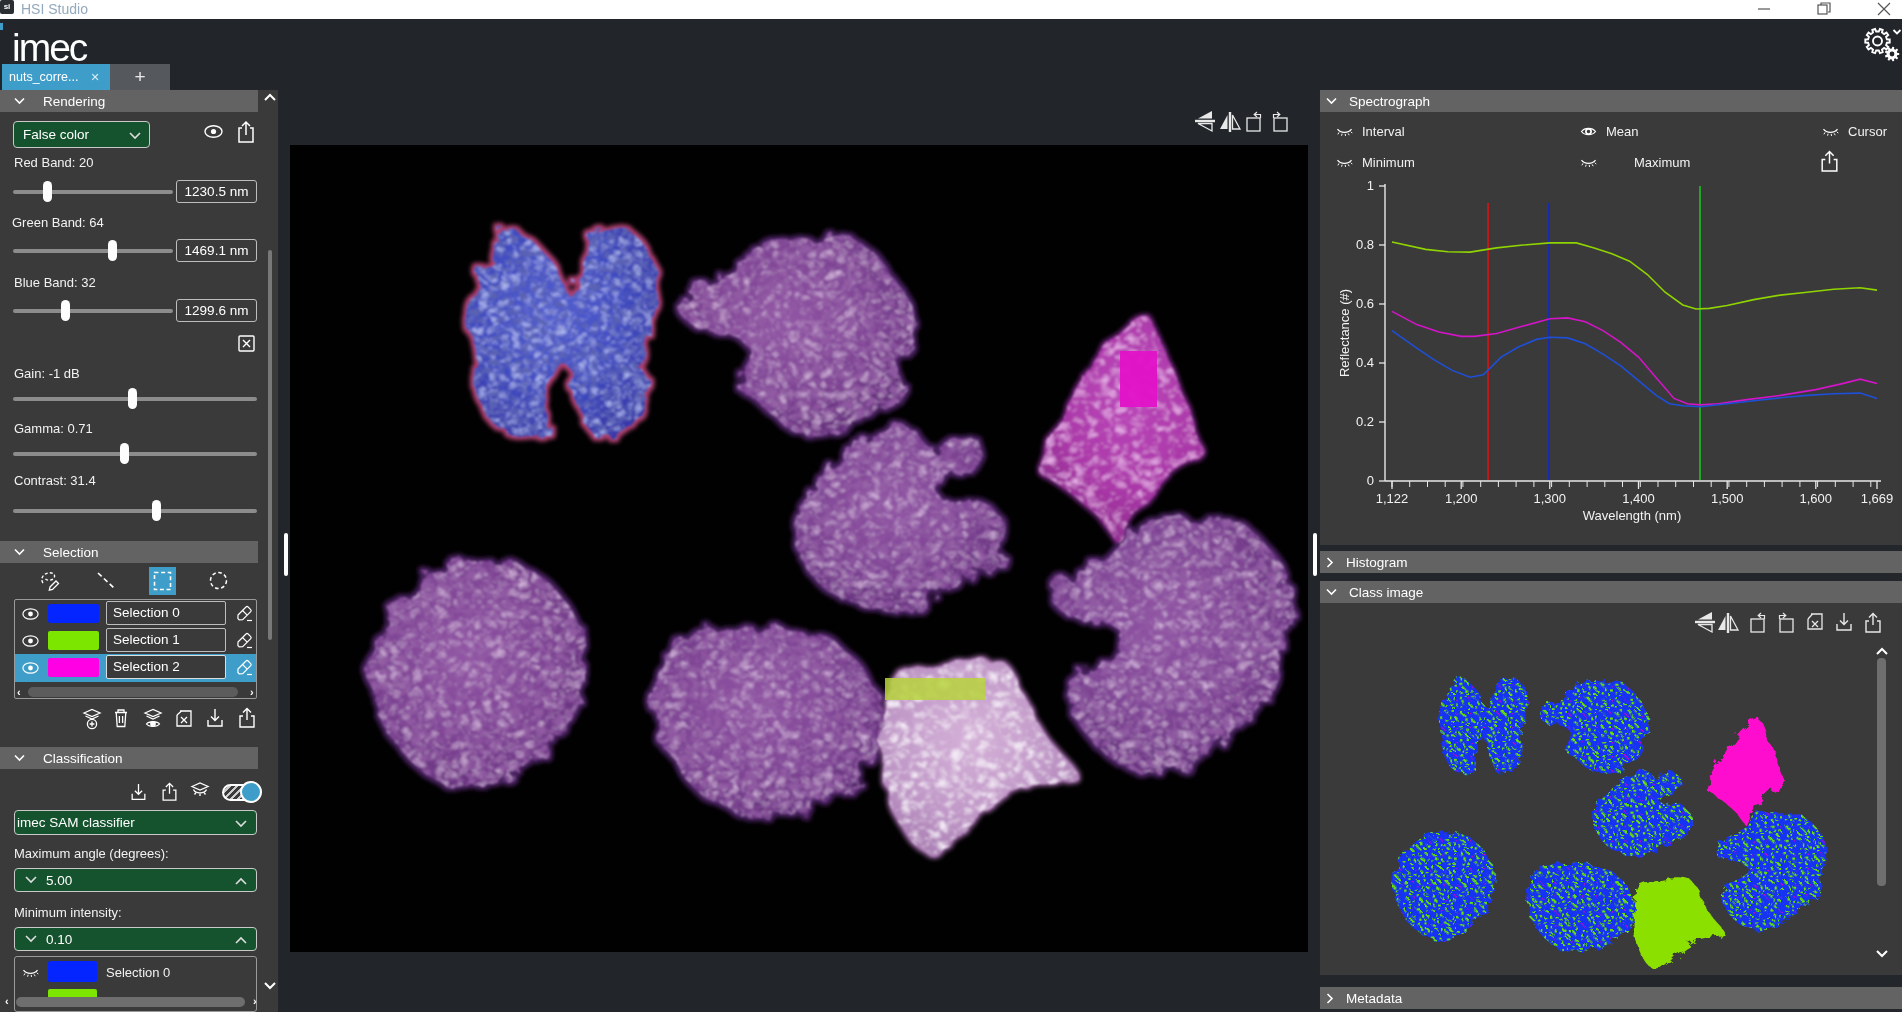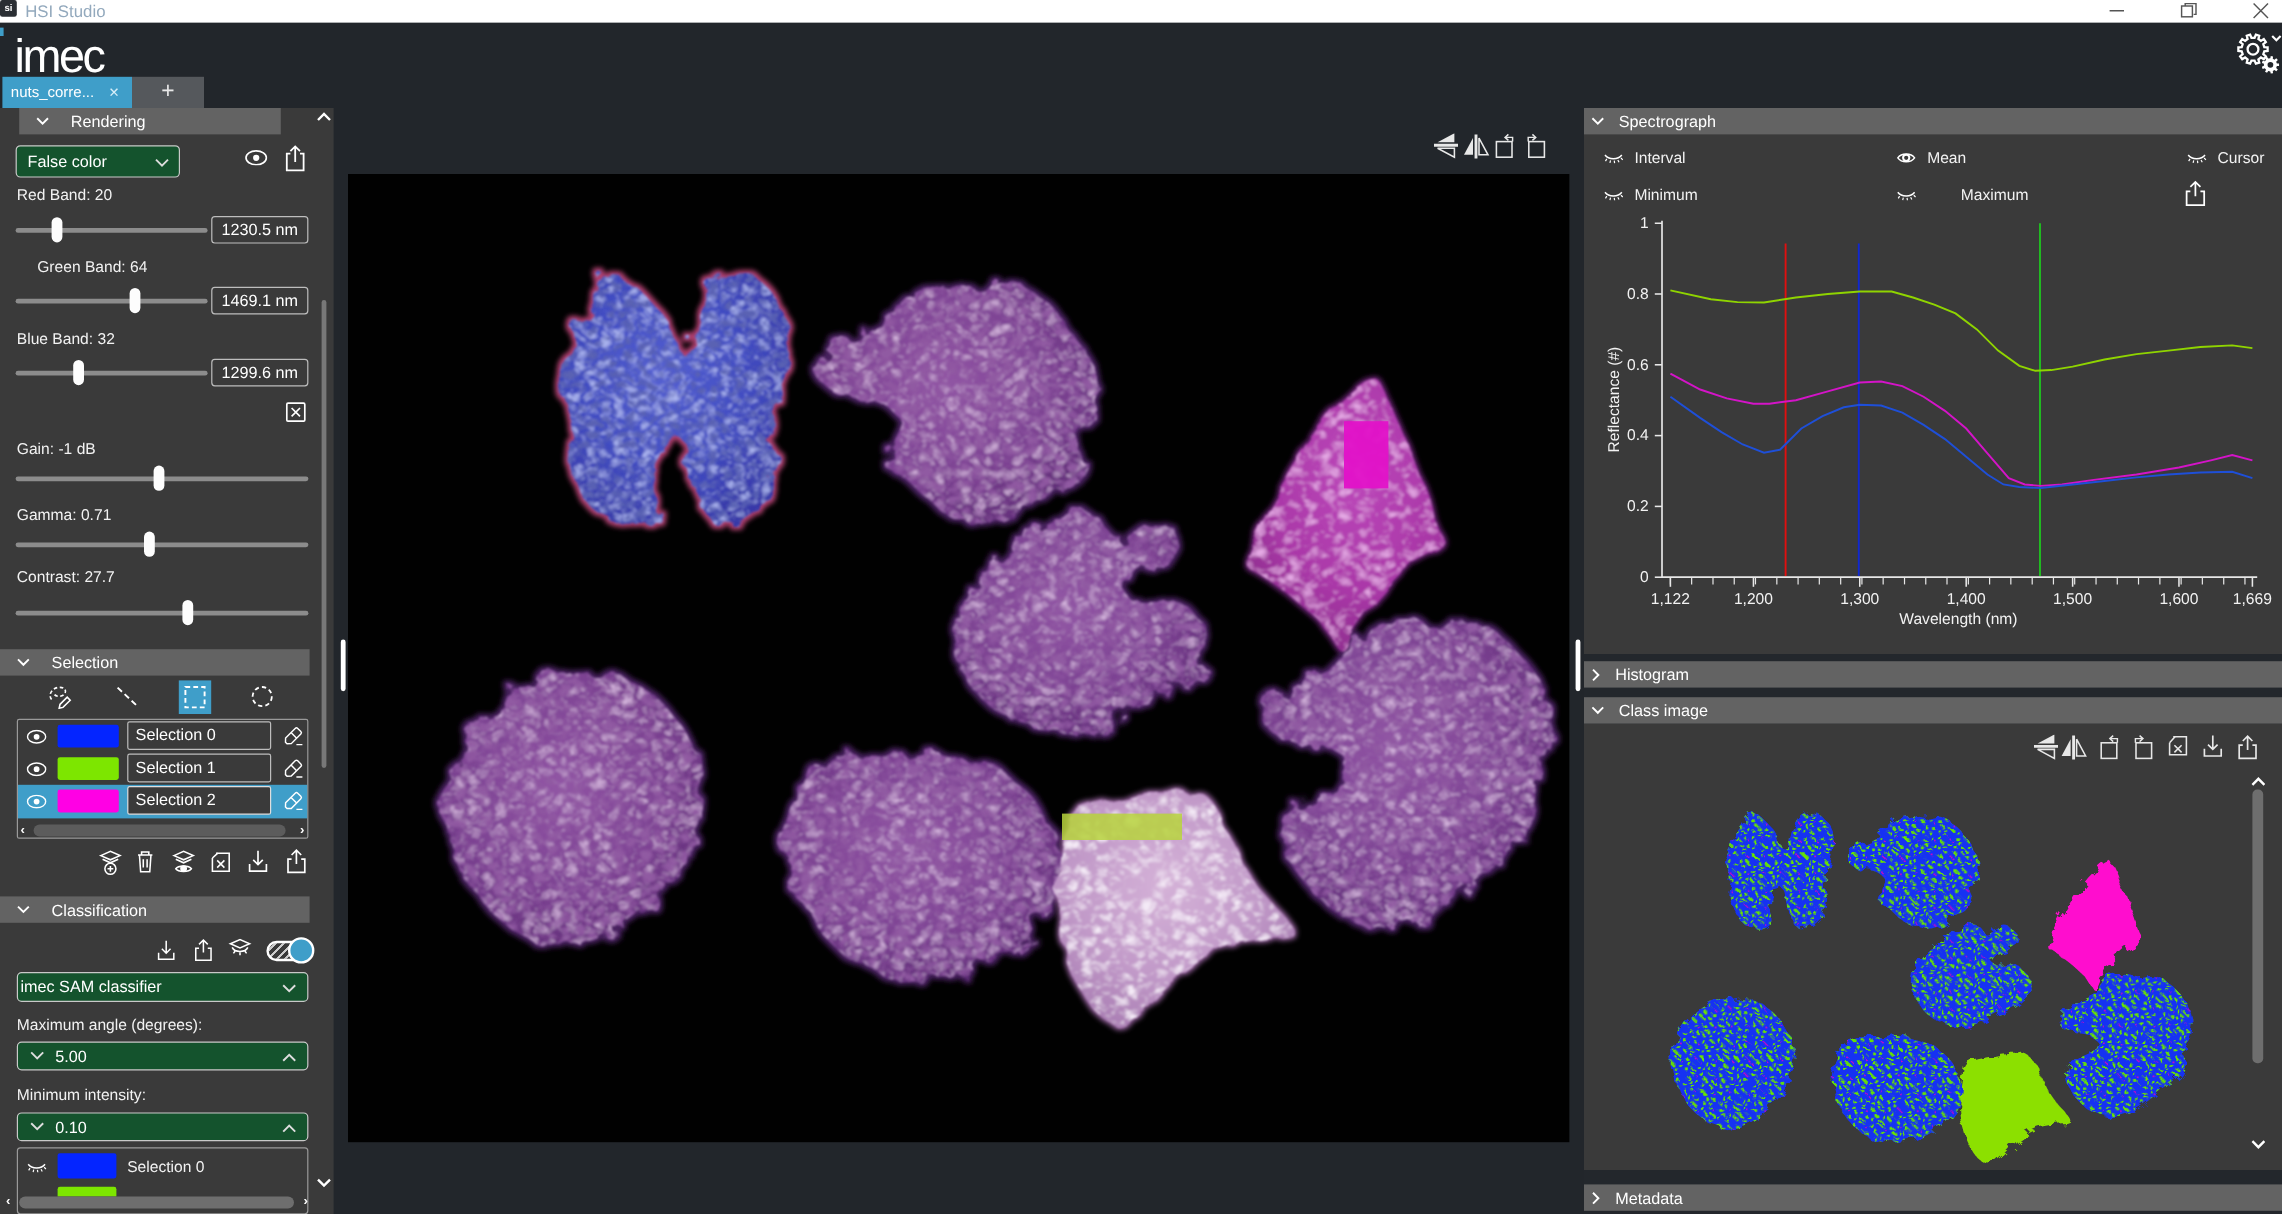--- a/index.html
+++ b/index.html
@@ -88,21 +88,21 @@
 <div class="abs" style="left:0;top:90px;width:278px;height:922px;background:#3a3a3a"></div>
 
 <svg class="abs" style="left:262px;top:92px" width="16" height="12" viewBox="0 0 16 12">
     <path d="M3 8 l5-5 5 5" fill="none" stroke="#fff" stroke-width="2"></path>
   </svg>
 <svg class="abs" style="left:262px;top:979px" width="16" height="12" viewBox="0 0 16 12">
     <path d="M3 4 l5 5 5-5" fill="none" stroke="#fff" stroke-width="2"></path>
   </svg>
 <div class="abs" style="left:268px;top:250px;width:4px;height:390px;background:#787878;border-radius:2px"></div>
 
-<div class="hdr" style="left:16px;top:90px;width:218px"><svg width="11" height="8" viewBox="0 0 11 8">
+<div class="hdr" style="left:0;top:90px;width:258px"><svg width="11" height="8" viewBox="0 0 11 8">
       <path d="M1 1.5 l4.5 4.5 4.5-4.5" fill="none" stroke="#fff" stroke-width="1.6"></path>
     </svg>Rendering</div>
 <div class="selbox" style="left:13px;top:121px;width:137px;height:27px;padding-left:9px">False color
  <svg class="abs" style="right:8px;top:10px" width="12" height="8" viewBox="0 0 12 8">
       <path d="M1 1 l5 5 5-5" fill="none" stroke="#ddd" stroke-width="1.6"></path>
     </svg>
 </div>
 <svg class="ic" style="left:204px;top:125px" width="19" height="13" viewBox="0 0 19 13">
     <ellipse cx="9.5" cy="6.5" rx="8.5" ry="5.8" fill="none" stroke="#fff" stroke-width="1.4"></ellipse>
     <circle cx="9.5" cy="6.5" r="2.6" fill="#fff"></circle>
@@ -110,42 +110,42 @@
 <svg class="ic" style="left:236px;top:120px" width="20" height="24" viewBox="0 0 20 24" fill="none" stroke="#fff" stroke-width="1.5">
     <path d="M6 8 H3 V22 H17 V8 H14"></path>
     <path d="M10 15 V2 M6 6 L10 2 L14 6"></path>
   </svg>
 
 <div class="lab" style="left:14px;top:155px">Red Band: 20</div>
 <div class="track" style="left:13px;top:190px;width:160px"></div>
 <div class="thumb" style="left:43px;top:181px"></div>
 <div class="vbox" style="left:176px;top:180px">1230.5 nm</div>
 
-<div class="lab" style="left:31px;top:215px">Green Band: 64</div>
+<div class="lab" style="left:12px;top:215px">Green Band: 64</div>
 <div class="track" style="left:13px;top:249px;width:160px"></div>
 <div class="thumb" style="left:108px;top:240px"></div>
 <div class="vbox" style="left:176px;top:239px">1469.1 nm</div>
 
 <div class="lab" style="left:14px;top:275px">Blue Band: 32</div>
 <div class="track" style="left:13px;top:309px;width:160px"></div>
 <div class="thumb" style="left:61px;top:300px"></div>
 <div class="vbox" style="left:176px;top:299px">1299.6 nm</div>
 
 <svg class="ic" style="left:238px;top:335px" width="17" height="17" viewBox="0 0 17 17" fill="none" stroke="#fff" stroke-width="1.4">
     <rect x="1" y="1" width="15" height="15" rx="1"></rect>
     <path d="M5 5 l7 7 M12 5 l-7 7"></path>
   </svg>
 
 <div class="lab" style="left:14px;top:366px">Gain: -1 dB</div>
 <div class="track" style="left:13px;top:397px;width:244px"></div>
 <div class="thumb" style="left:128px;top:388px"></div>
 <div class="lab" style="left:14px;top:421px">Gamma: 0.71</div>
 <div class="track" style="left:13px;top:452px;width:244px"></div>
 <div class="thumb" style="left:120px;top:443px"></div>
-<div class="lab" style="left:14px;top:473px">Contrast: 27.7</div>
+<div class="lab" style="left:14px;top:473px">Contrast: 31.4</div>
 <div class="track" style="left:13px;top:509px;width:244px"></div>
 <div class="thumb" style="left:152px;top:500px"></div>
 
 <div class="hdr" style="left:0;top:541px;width:258px"><svg width="11" height="8" viewBox="0 0 11 8">
       <path d="M1 1.5 l4.5 4.5 4.5-4.5" fill="none" stroke="#fff" stroke-width="1.6"></path>
     </svg>Selection</div>
 
 <svg class="ic" style="left:40px;top:570px" width="21" height="21" viewBox="0 0 21 21" fill="none" stroke="#fff">
     <path d="M3 13 C0 9 3 4 8 3 C13 2 16 5 14 8 C12 11 6 11 5 8" stroke-dasharray="3 2" stroke-width="1.4"></path>
     <path d="M10 17 l6-6 2.5 2.5 -6 6 -3.2 .7z" stroke-width="1.3"></path>

